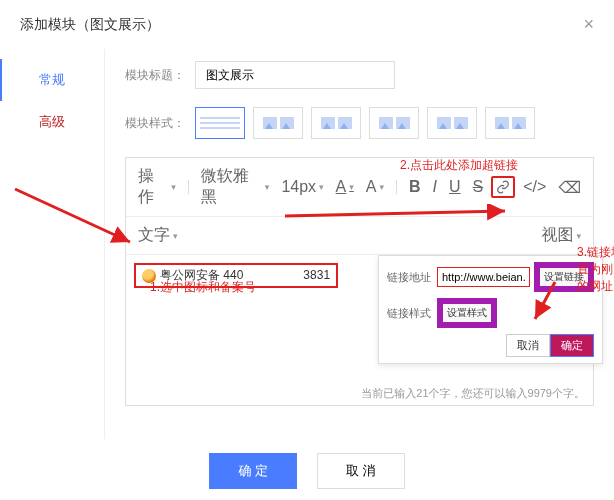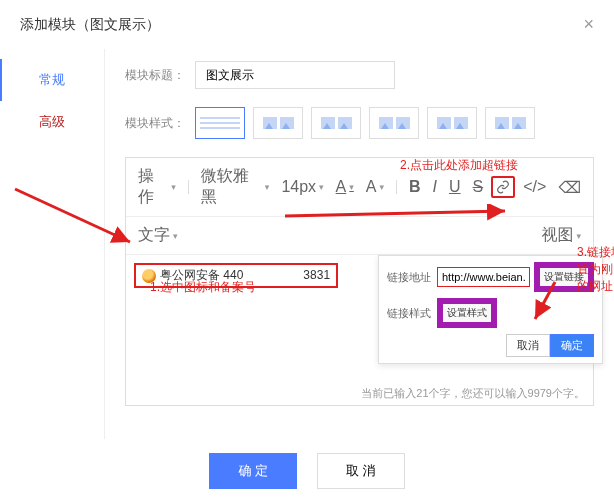--- a/index.html
+++ b/index.html
@@ -35,21 +35,21 @@
 .selection { border: 2px solid #e02020; display: inline-flex; align-items: center; padding: 2px 6px; gap: 4px; font-size: 12px; }
 .badge { width: 14px; height: 14px; border-radius: 50%; background: radial-gradient(circle at 40% 35%, #ffcc66 40%, #d97500 70%); display: inline-block; }
 .popup { position: absolute; top: 0px; right: -10px; width: 225px; background: #fff; border: 1px solid #ddd; box-shadow: 0 2px 6px rgba(0,0,0,0.1); padding: 6px 8px; font-size: 11px; z-index: 5; }
 .prow { display: flex; align-items: center; margin-bottom: 6px; gap: 4px; }
 .plabel { width: 46px; color: #666; }
 .pinput { border: 1px solid #ccc; padding: 3px 4px; font-size: 11px; flex: 1; min-width: 0; }
 .pinput.red { border-color: #e02020; }
 .pbtn-sm { border: 6px solid #a21caf; padding: 2px 4px; font-size: 10px; background: #f8f8f8; cursor: pointer; }
 .pactions { display: flex; justify-content: flex-end; gap: 0; margin-top: 4px; }
 .pbtn { padding: 3px 10px; font-size: 11px; border: 1px solid #ccc; background: #fff; cursor: pointer; }
-.pbtn.primary { background: #3b82f6; color: #fff; border-color: #4a7cff; }
+.pbtn.primary { background: #be185d; color: #fff; border-color: #4a7cff; }
 .count { position: absolute; bottom: 4px; right: 8px; font-size: 11px; color: #999; }
 .footer { display: flex; justify-content: center; gap: 20px; padding: 14px 0; }
 .btn { padding: 8px 28px; font-size: 13px; border: 1px solid #ddd; background: #fff; cursor: pointer; }
 .btn.primary { background: #4a7cff; color: #fff; border-color: #4a7cff; }
 .ann { position: absolute; color: #e02020; font-size: 12px; pointer-events: none; z-index: 10; }
 svg.arrow { position: absolute; pointer-events: none; z-index: 8; }
 </style>
 </head>
 <body>
 <div class="modal">

